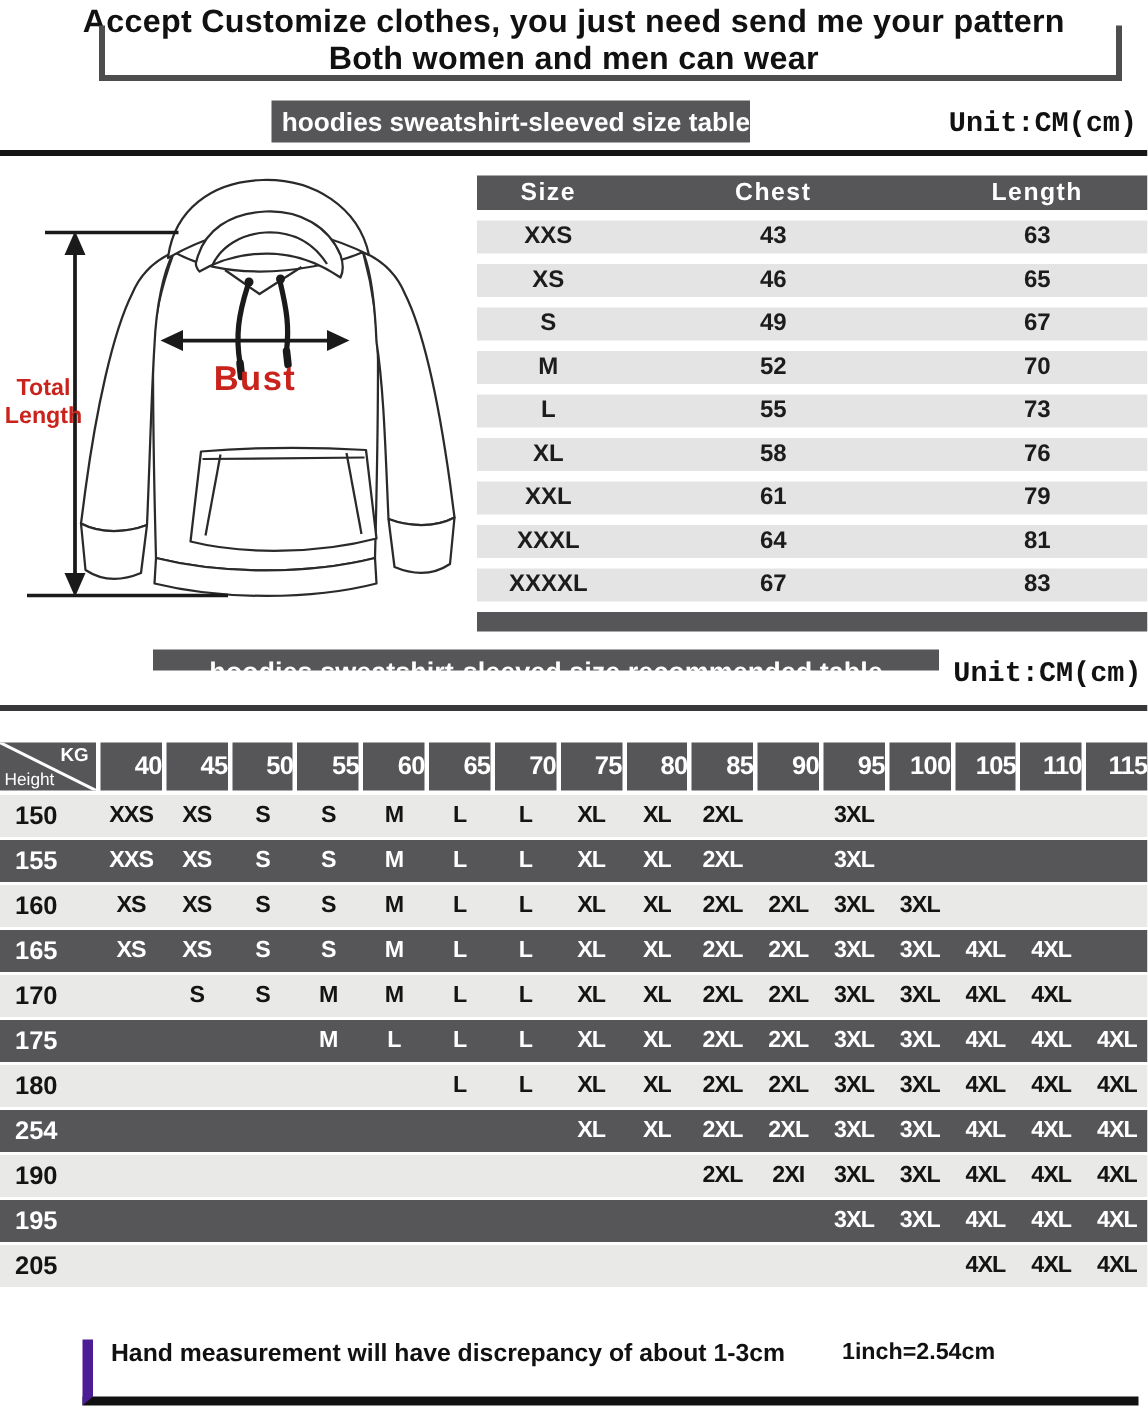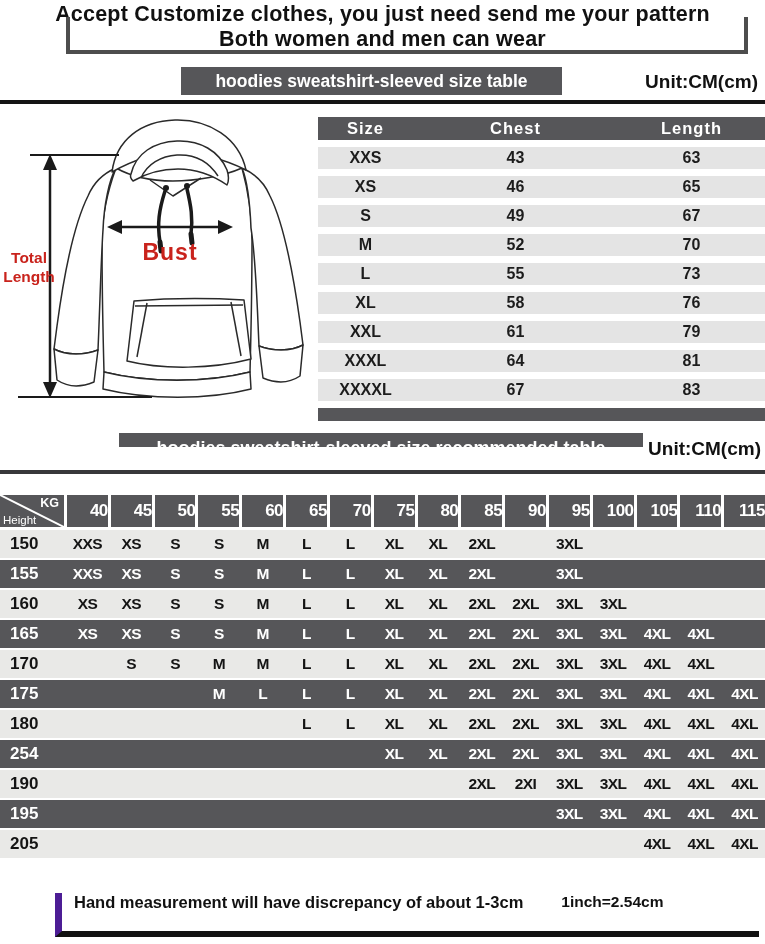--- a/index.html
+++ b/index.html
@@ -4,23 +4,23 @@
 <style>
   html,body{margin:0;padding:0;}
   body{width:765px;height:944px;background:#fff;font-family:"Liberation Sans",sans-serif;position:relative;overflow:hidden;color:#111;}
 
   
   .promo{position:absolute;top:2px;left:0;width:765px;text-align:center;font-weight:bold;font-size:21.5px;line-height:25px;letter-spacing:.2px;}
   .promo-bracket{position:absolute;top:17px;left:66px;width:682px;height:37px;border-left:4px solid #4d4d4d;border-right:4px solid #4d4d4d;border-bottom:4px solid #4d4d4d;box-sizing:border-box;}
 
   
   .banner{position:absolute;background:#565659;color:#fff;font-weight:bold;text-align:center;}
-  .banner1{top:67px;left:181px;width:381px;height:28px;font-size:17.5px;line-height:28px;}
-  .banner2{top:433px;left:119px;width:524px;height:14px;font-size:18px;line-height:30px;}
-  .unit{position:absolute;font-weight:bold;font-size:19px;}
+  .banner1{top:67px;left:181px;width:319px;height:28px;font-size:17.5px;line-height:28px;text-align:right;}
+  .banner2{top:433px;left:102px;width:524px;height:14px;font-size:18px;line-height:30px;}
+  .unit{position:absolute;font-weight:bold;font-size:19px;font-family:Liberation Mono, monospace;}
   .unit1{top:71px;right:7px;}
   .unit2{top:438px;right:4px;}
   .rule1{position:absolute;top:100px;left:0;width:765px;height:4px;background:#151515;}
   .rule2{position:absolute;top:470px;left:0;width:765px;height:4px;background:#38383a;}
 
   
   .figure{position:absolute;top:108px;left:0;width:316px;height:308px;}
 
   
   .size-table{position:absolute;top:117px;left:318px;width:447px;}

